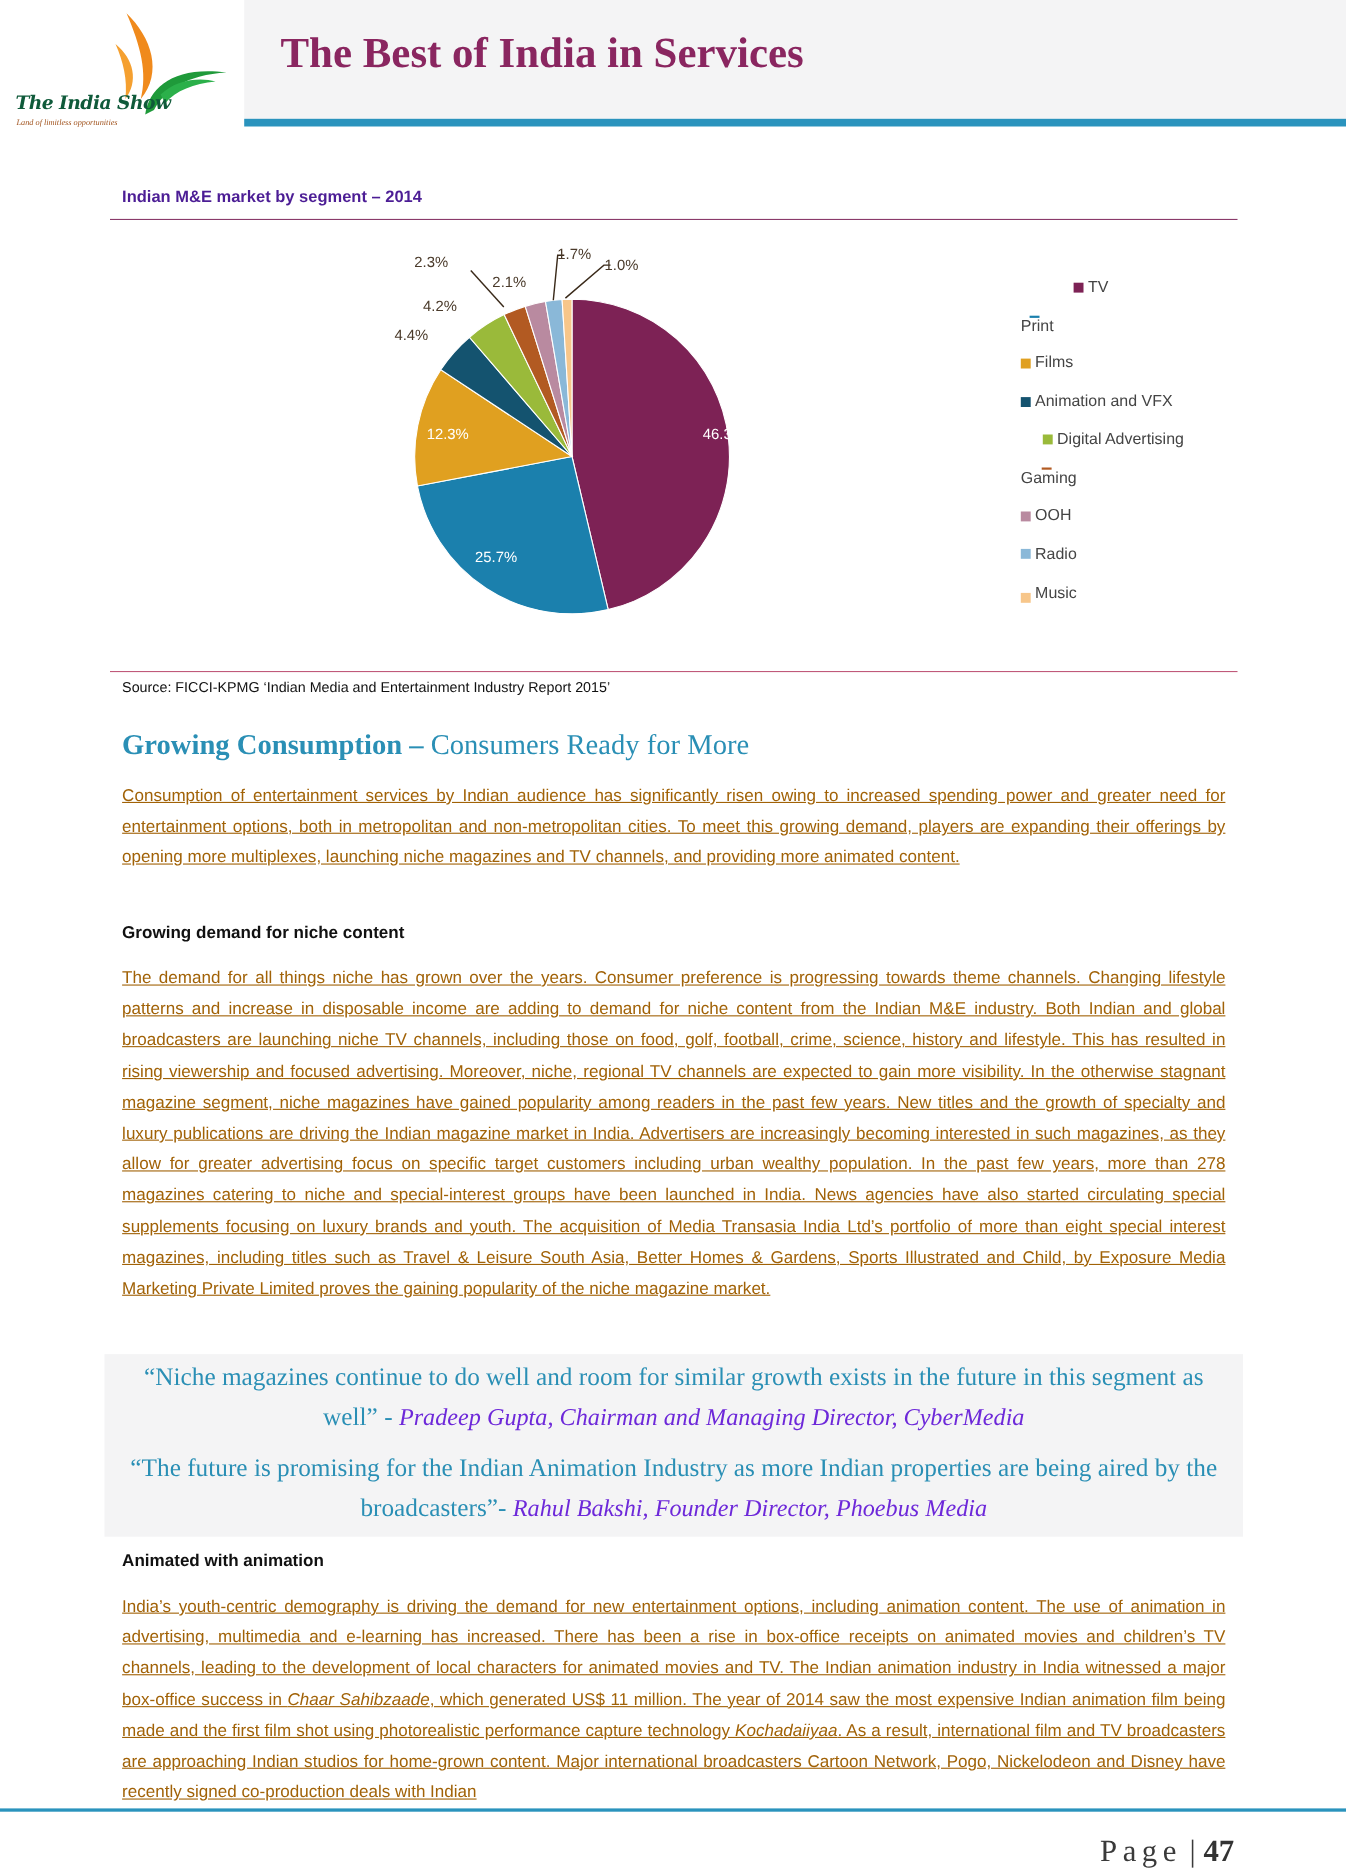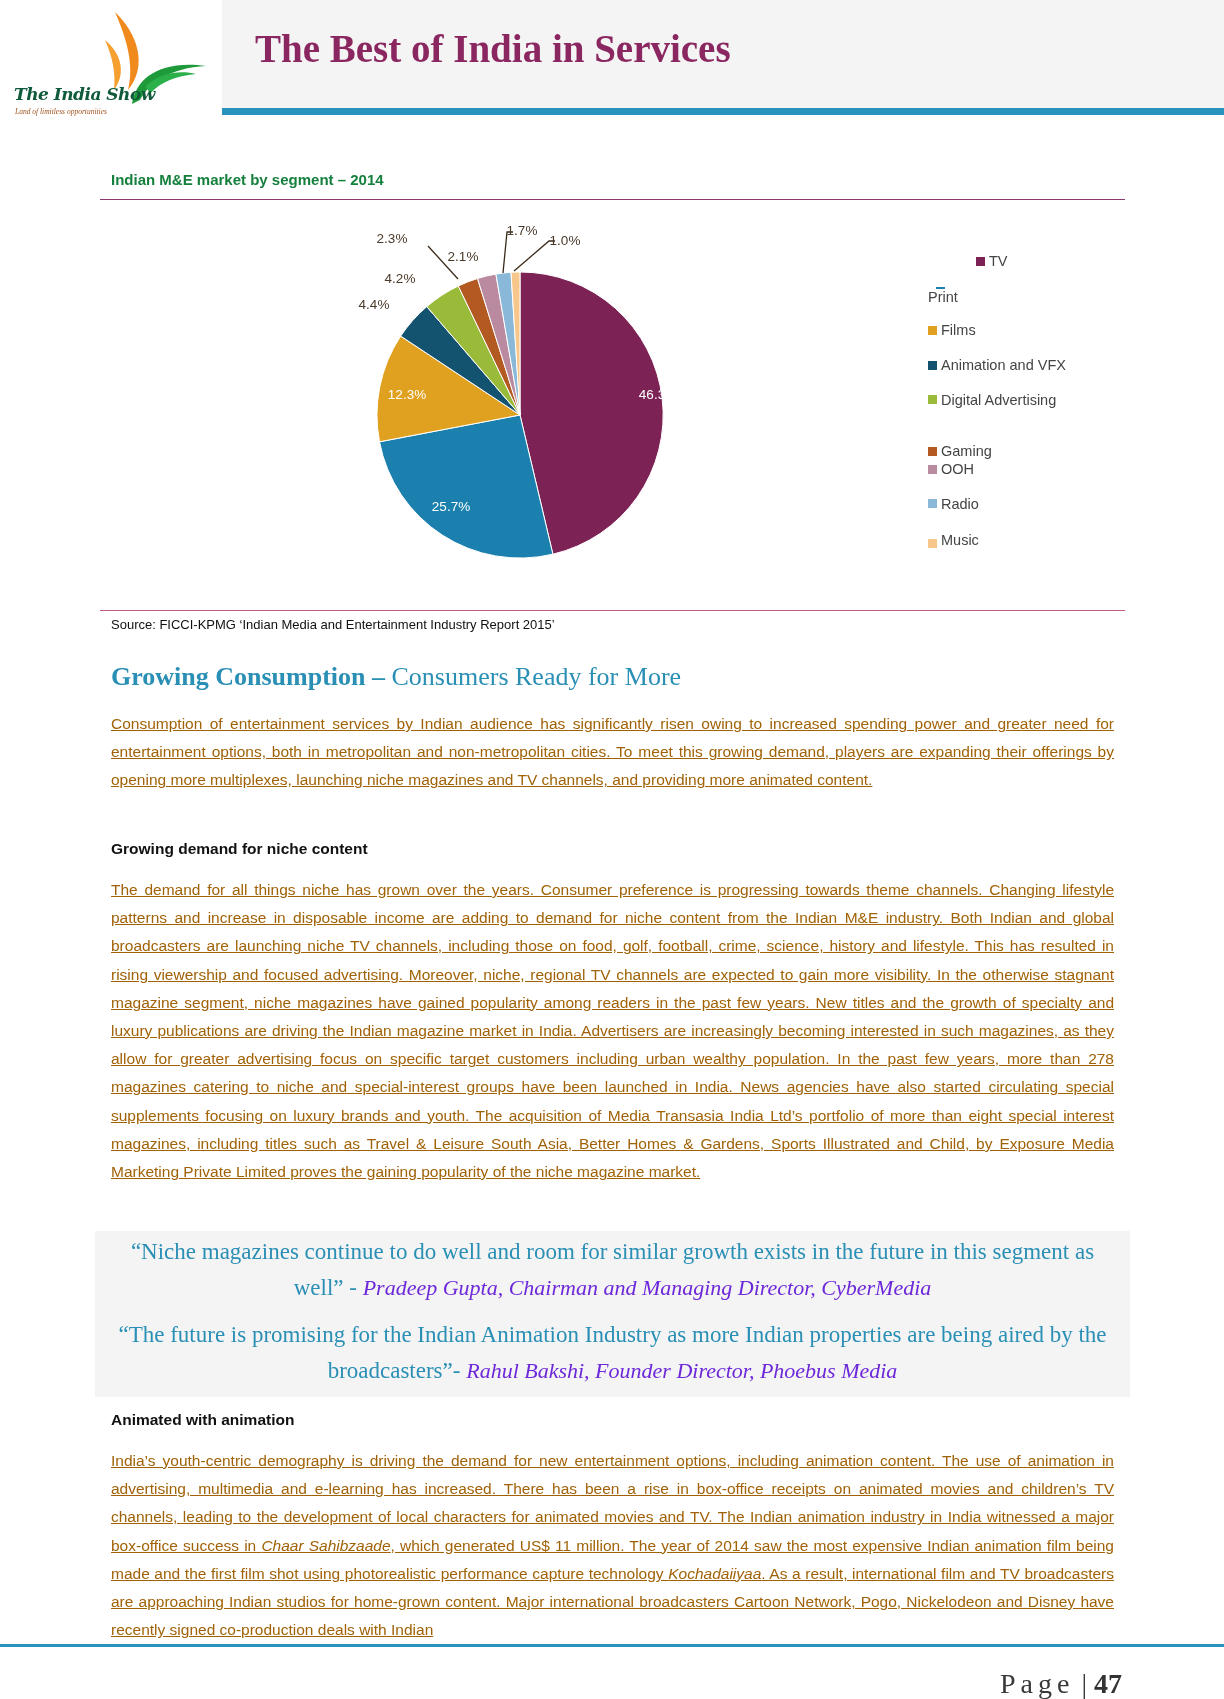--- a/index.html
+++ b/index.html
@@ -28,21 +28,21 @@
     font-size: 7.5px; color: #a0521c; white-space: nowrap;
   }
   .page-title {
     position: absolute; left: 255px; top: 26px;
     font-family: "Liberation Serif", serif; font-weight: bold;
     font-size: 39px; color: #8a2660; white-space: nowrap;
   }
   .chart-title {
     position: absolute; left: 111px; top: 171px;
     font-family: "Liberation Sans", sans-serif; font-weight: bold;
-    font-size: 15px; color: #15803d; white-space: nowrap;
+    font-size: 15px; color: #4c1d95; white-space: nowrap;
   }
   .rule-top { position: absolute; left: 100px; top: 199px; width: 1025px; height: 1px; background: #8a3a6a; }
   .rule-bottom { position: absolute; left: 100px; top: 610px; width: 1025px; height: 1px; background: #c05a7a; }
   .chart-svg { position: absolute; left: 0; top: 0; }
   .source {
     position: absolute; left: 111px; top: 617px;
     font-family: "Liberation Sans", sans-serif; font-size: 13px; color: #111; white-space: nowrap;
   }
   .section-title {
     position: absolute; left: 111px; top: 662px;
@@ -142,25 +142,25 @@
       <span>Print</span>
     </div>
     <div class="legend-item" style="top: 69.4px;">
       <span class="legend-swatch" style="background: rgb(224, 160, 32);"></span>
       <span>Films</span>
     </div>
     <div class="legend-item" style="top: 104.1px;">
       <span class="legend-swatch" style="background: rgb(20, 83, 111);"></span>
       <span>Animation and VFX</span>
     </div>
-    <div class="legend-item" style="top: 138.8px;">
+    <div class="legend-item" style="top: 138.8px; margin-left: 20px;">
       <span class="legend-swatch" style="background: rgb(154, 186, 58);"></span>
       <span>Digital Advertising</span>
     </div>
-    <div class="legend-item" style="top: 190px;">
+    <div class="legend-item" style="top: 173px; flex-direction: column;">
       <span class="legend-swatch" style="background: rgb(178, 90, 34);"></span>
       <span>Gaming</span>
     </div>
     <div class="legend-item" style="top: 208.2px;">
       <span class="legend-swatch" style="background: rgb(185, 138, 160);"></span>
       <span>OOH</span>
     </div>
     <div class="legend-item" style="top: 242.9px;">
       <span class="legend-swatch" style="background: rgb(138, 184, 216);"></span>
       <span>Radio</span>

